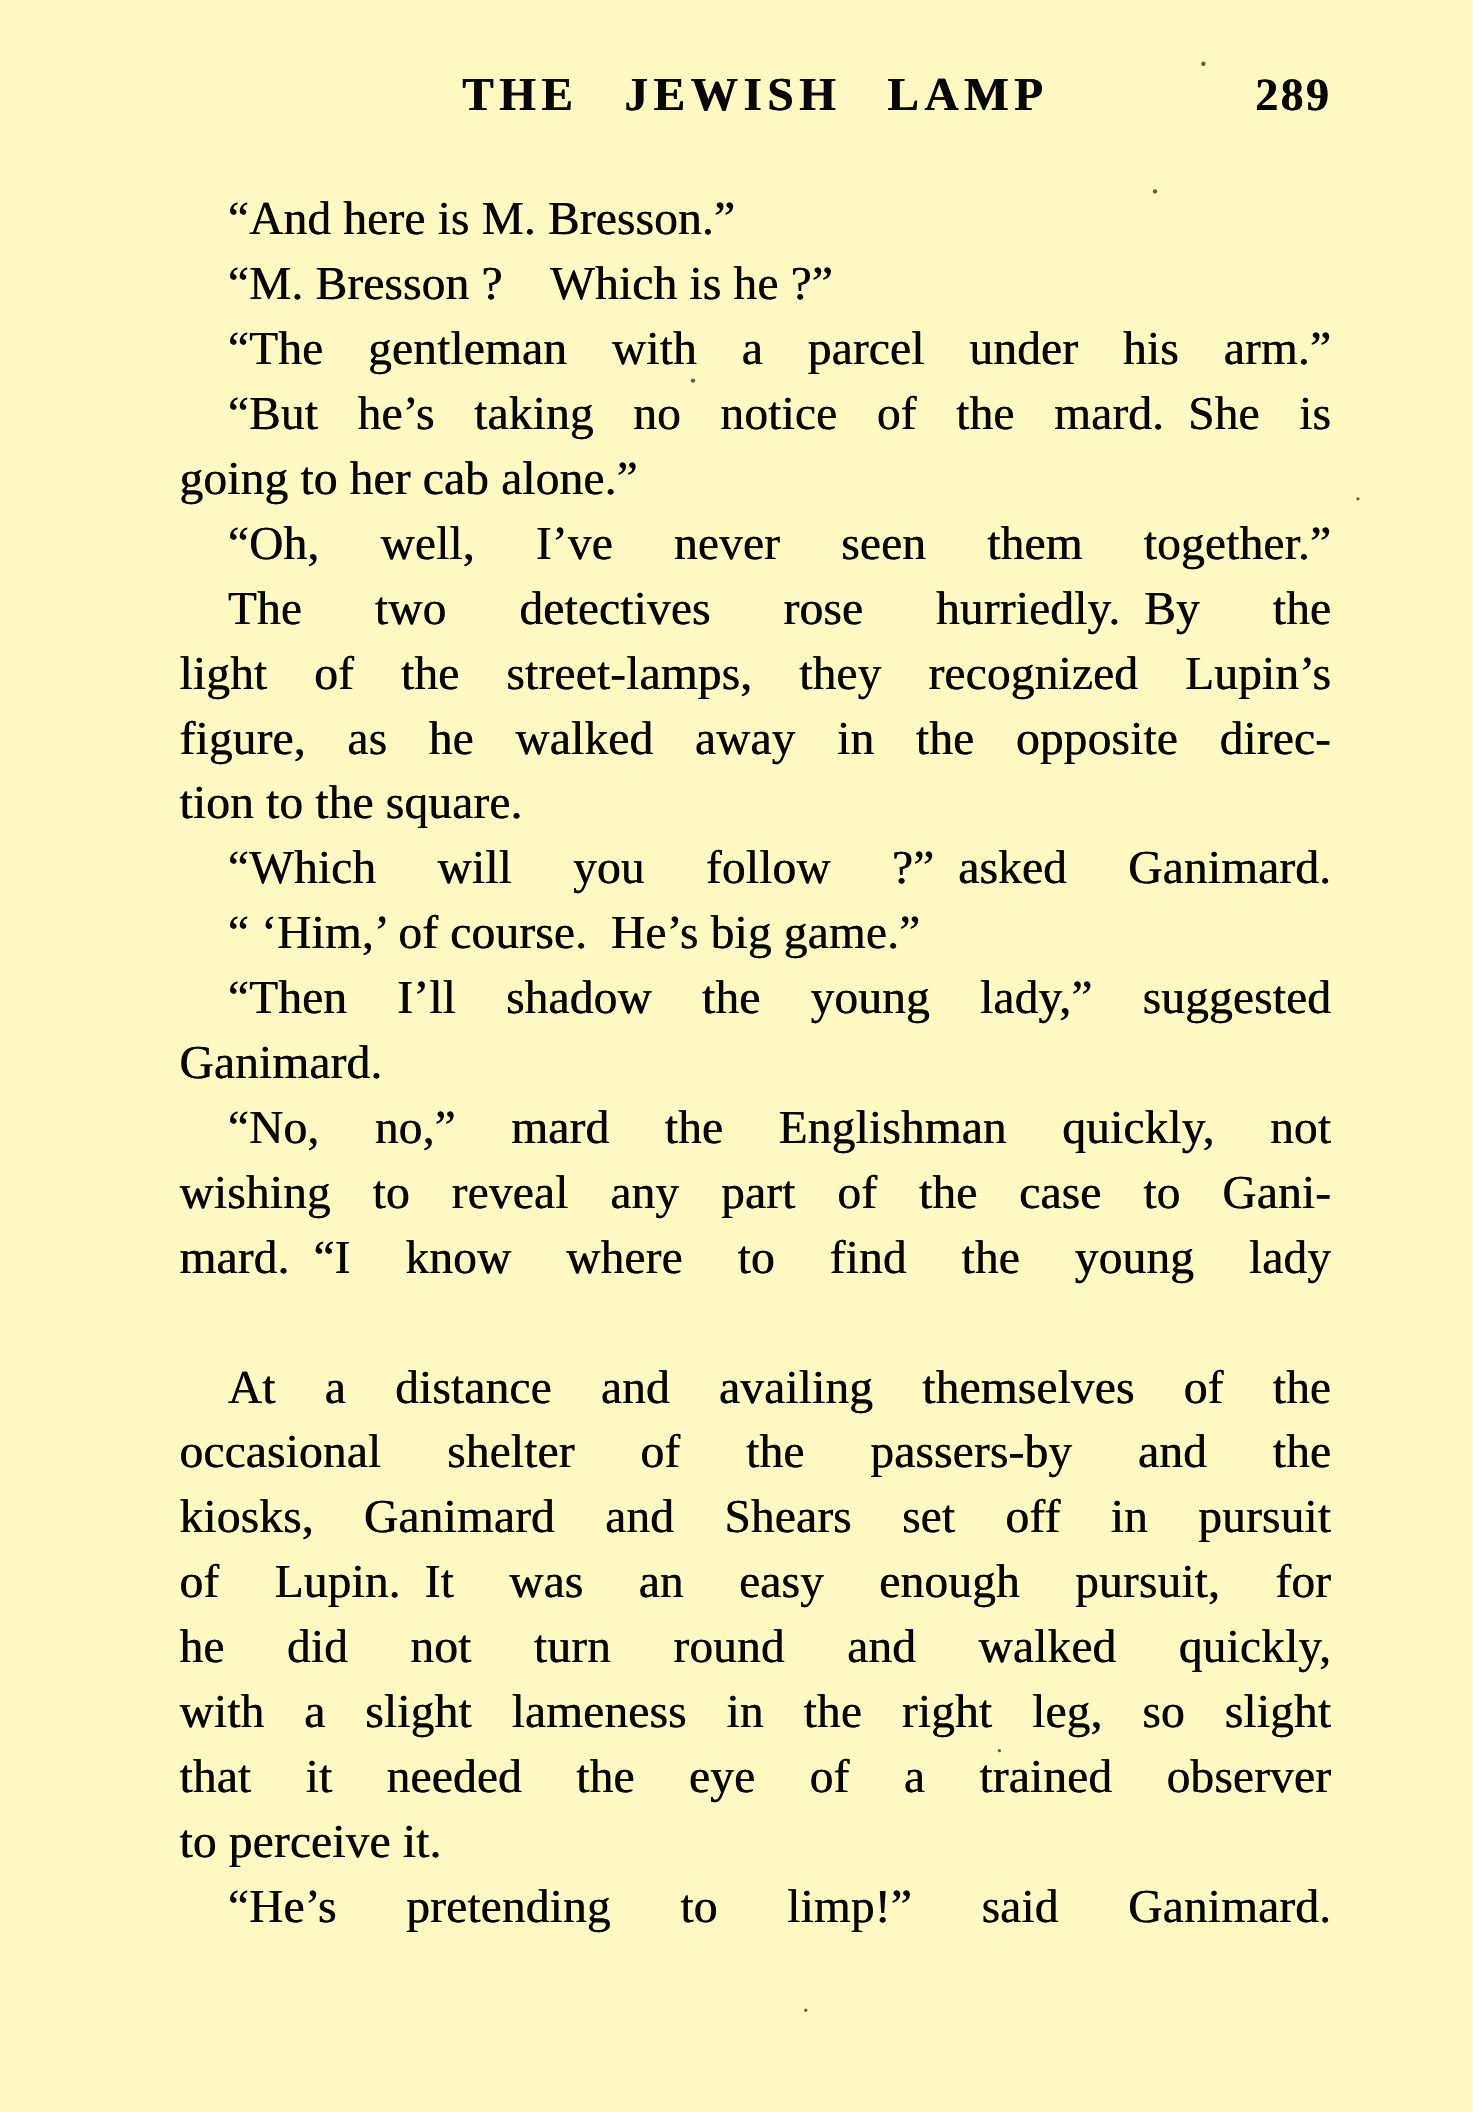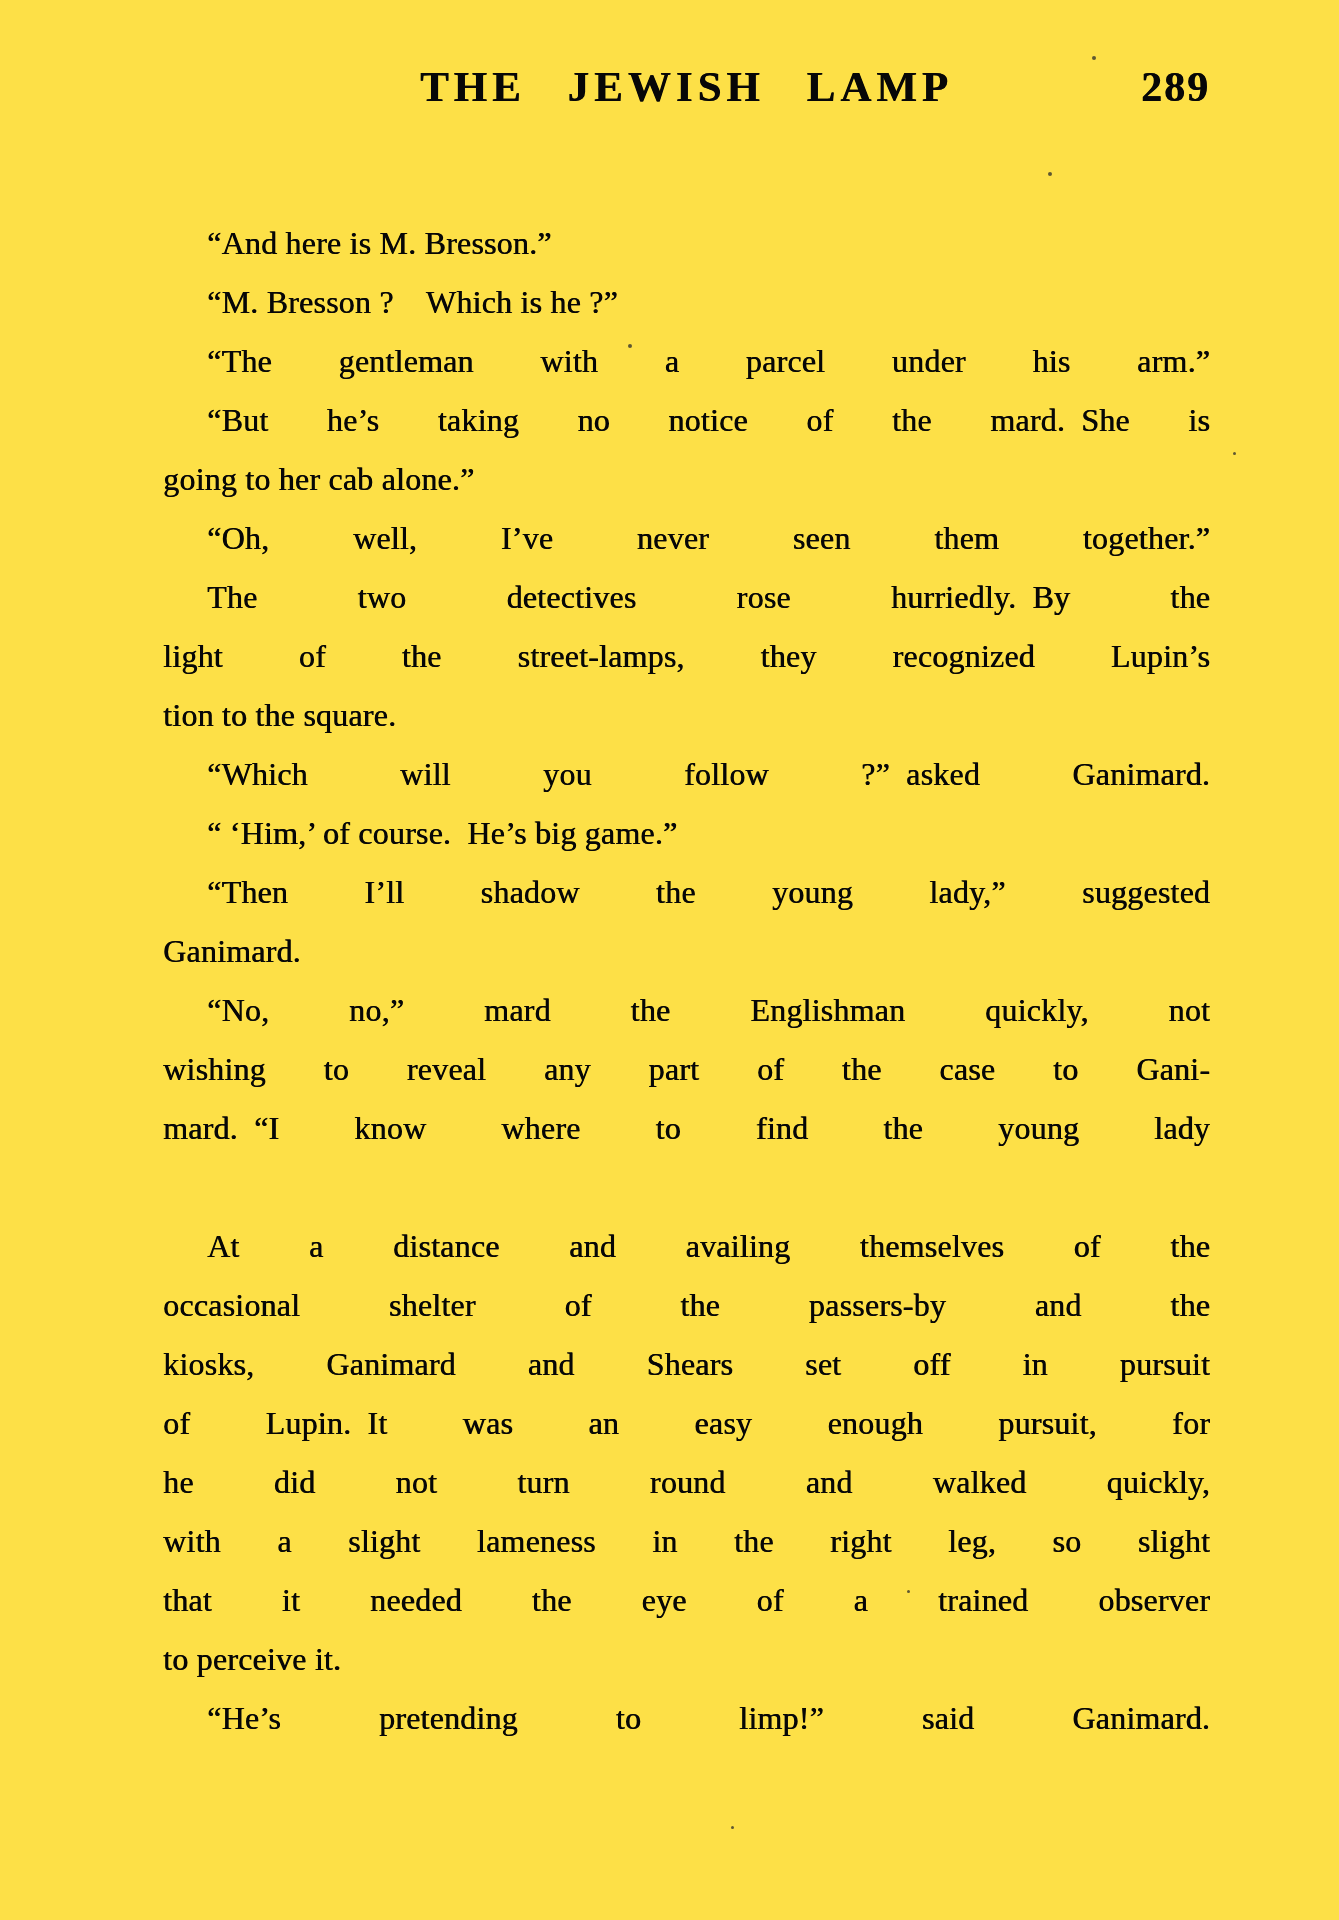--- a/index.html
+++ b/index.html
@@ -49,25 +49,24 @@
     letter-spacing: 2px;
     line-height: 50px;
     text-shadow: 0.4px 0 0 currentColor;
     text-align: center;
   }
   .text-block {
     position: absolute;
     left: 163px;
     top: 170px;
     width: 1047px;
-    font-size: 32px;
+    font-size: 43px;
     line-height: 59px;
     letter-spacing: 0.2px;
     text-shadow: 0.55px 0 0 currentColor;
-    margin-top: 44px;
   }
   .line {
     height: 59px;
     overflow: hidden;
     text-align: left;
   }
   .line.in {
     padding-left: 44px;
   }
   .line.j {
@@ -80,35 +79,36 @@
   .speck {
     position: absolute;
     background: #2a2a2a;
     border-radius: 50%;
     opacity: 0.75;
   }
 </style>
 </head>
 <body style="background: rgb(253, 253, 253);">
 
-<div class="page" style="background: #fde047; color: rgb(7, 7, 7);">
+<div class="page" style="background: #fef9c3; color: rgb(7, 7, 7);">
   <div class="header">
     <div class="running-title">THE JEWISH LAMP</div>
     <div class="page-number">289</div>
   </div>
 
   <div class="text-block" id="text-block">
       <div class="line in">“And here is M. Bresson.”</div>
       <div class="line in">“M. Bresson ? Which is he ?”</div>
       <div class="line j in">“The gentleman with a parcel under his arm.”</div>
       <div class="line j in">“But he’s taking no notice of the mard. She is</div>
       <div class="line">going to her cab alone.”</div>
       <div class="line j in">“Oh, well, I’ve never seen them together.”</div>
       <div class="line j in">The two detectives rose hurriedly. By the</div>
       <div class="line j">light of the street-lamps, they recognized Lupin’s</div>
+      <div class="line j">figure, as he walked away in the opposite direc-</div>
       <div class="line">tion to the square.</div>
       <div class="line j in">“Which will you follow ?” asked Ganimard.</div>
       <div class="line in">“ ‘Him,’ of course. He’s big game.”</div>
       <div class="line j in">“Then I’ll shadow the young lady,” suggested</div>
       <div class="line">Ganimard.</div>
       <div class="line j in">“No, no,” mard the Englishman quickly, not</div>
       <div class="line j">wishing to reveal any part of the case to Gani-</div>
       <div class="line j">mard. “I know where to find the young lady</div>
       <div class="line spacer"></div>
       <div class="line j in">At a distance and availing themselves of the</div>

